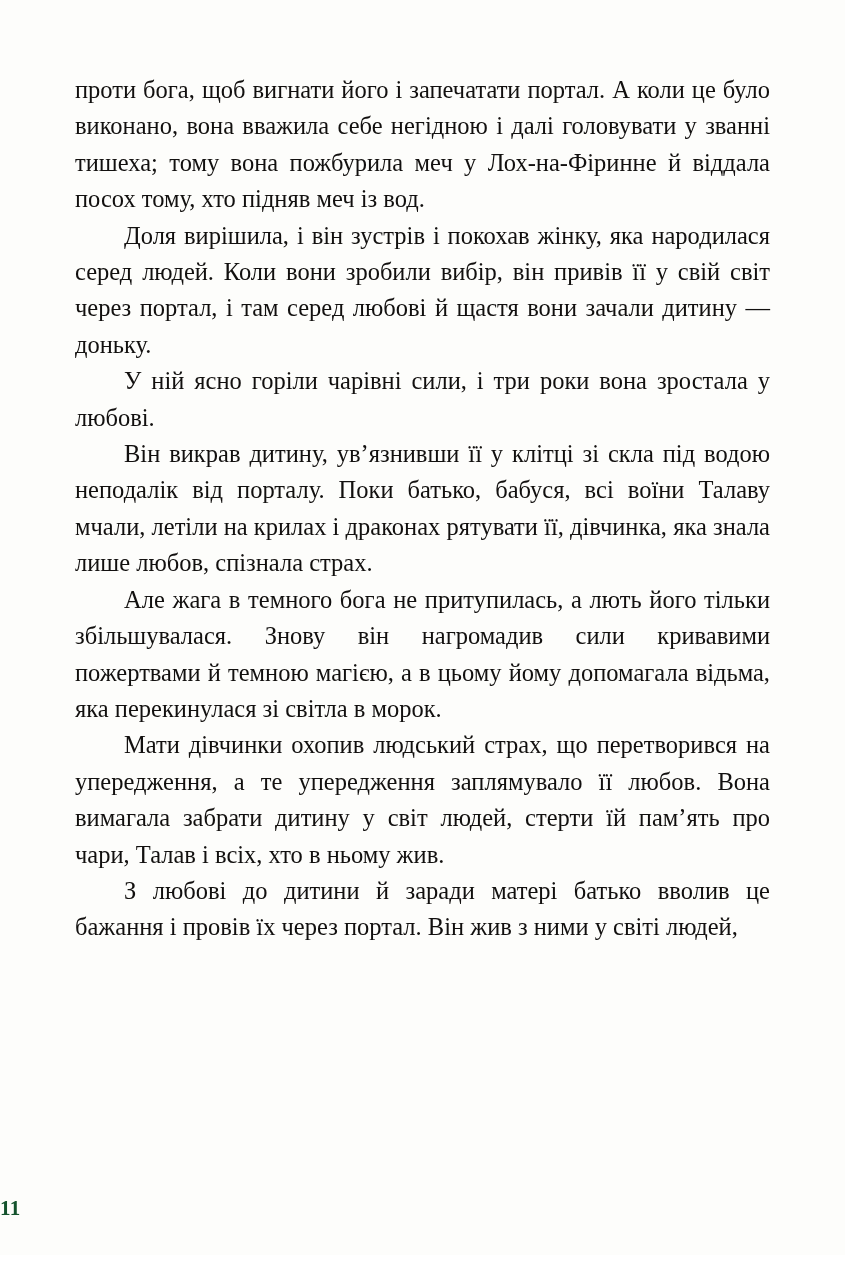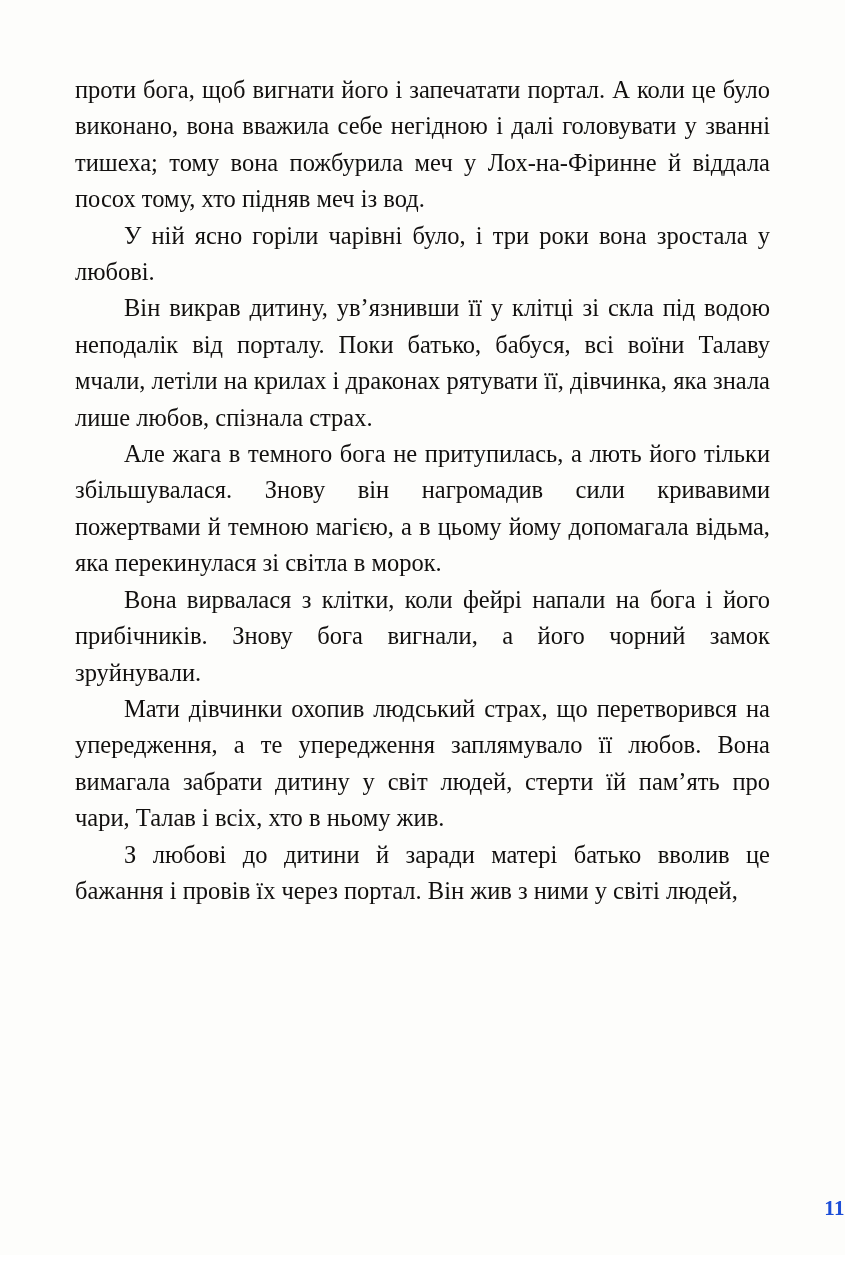--- a/index.html
+++ b/index.html
@@ -34,38 +34,38 @@
     text-indent: 2.0em;
   }
   .text-block p.first {
     text-indent: 0;
   }
   .page-number {
     position: absolute;
     left: 0;
     right: 0;
     top: 1196px;
-    text-align: right;
+    text-align: left;
     font-family: "Liberation Serif", "DejaVu Serif", serif;
     font-size: 21px;
     font-weight: bold;
-    color: #1d4ed8;
+    color: #14532d;
     letter-spacing: 0.5px;
   }
 </style>
 </head>
 <body>
 
 <div class="page">
 
   <div class="text-block">
     <p class="first">проти бога, щоб вигнати його і запечатати портал. А коли це було виконано, вона вважила себе негідною і далі головувати у званні тишеха; тому вона пожбурила меч у Лох-на-Фіринне й віддала посох тому, хто підняв меч із вод.</p>
-    <p>У ній ясно горіли чарівні було, і три роки вона зростала у любові.</p>
+    <p>Доля вирішила, і він зустрів і покохав жінку, яка народилася серед людей. Коли вони зробили вибір, він привів її у свій світ через портал, і там серед любові й щастя вони зачали дитину — доньку.</p>
+    <p>У ній ясно горіли чарівні сили, і три роки вона зростала у любові.</p>
     <p>Він викрав дитину, ув’язнивши її у клітці зі скла під водою неподалік від порталу. Поки батько, бабуся, всі воїни Талаву мчали, летіли на крилах і драконах рятувати її, дівчинка, яка знала лише любов, спізнала страх.</p>
     <p>Але жага в темного бога не притупилась, а лють його тільки збільшувалася. Знову він нагромадив сили кривавими пожертвами й темною магією, а в цьому йому допомагала відьма, яка перекинулася зі світла в морок.</p>
-    <p>Вона вирвалася з клітки, коли фейрі напали на бога і його прибічників. Знову бога вигнали, а його чорний замок зруйнували.</p>
     <p>Мати дівчинки охопив людський страх, що перетворився на упередження, а те упередження заплямувало її любов. Вона вимагала забрати дитину у світ людей, стерти їй пам’ять про чари, Талав і всіх, хто в ньому жив.</p>
     <p>З любові до дитини й заради матері батько вволив це бажання і провів їх через портал. Він жив з ними у світі людей,</p>
   </div>
 
   <div class="page-number">11</div>
 
 </div>
 
 </body></html>

